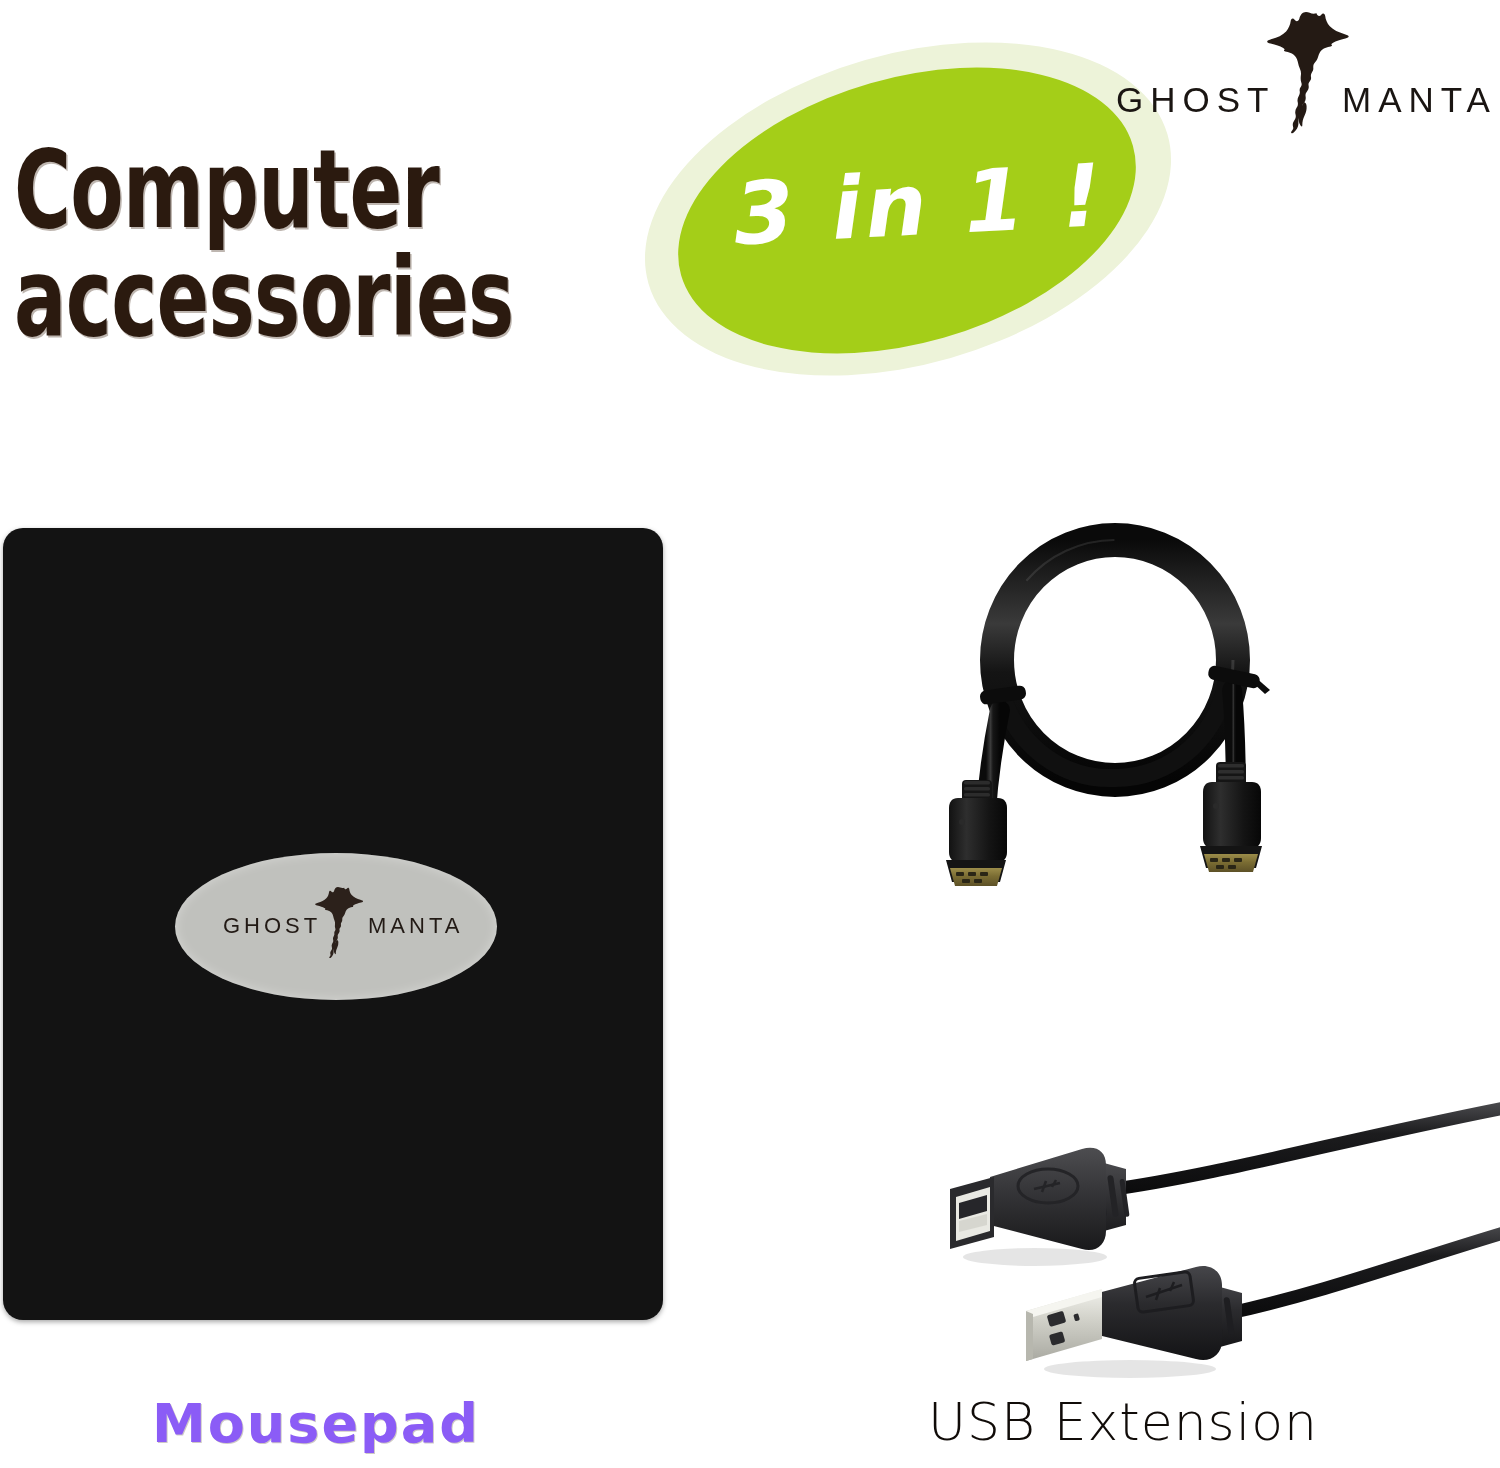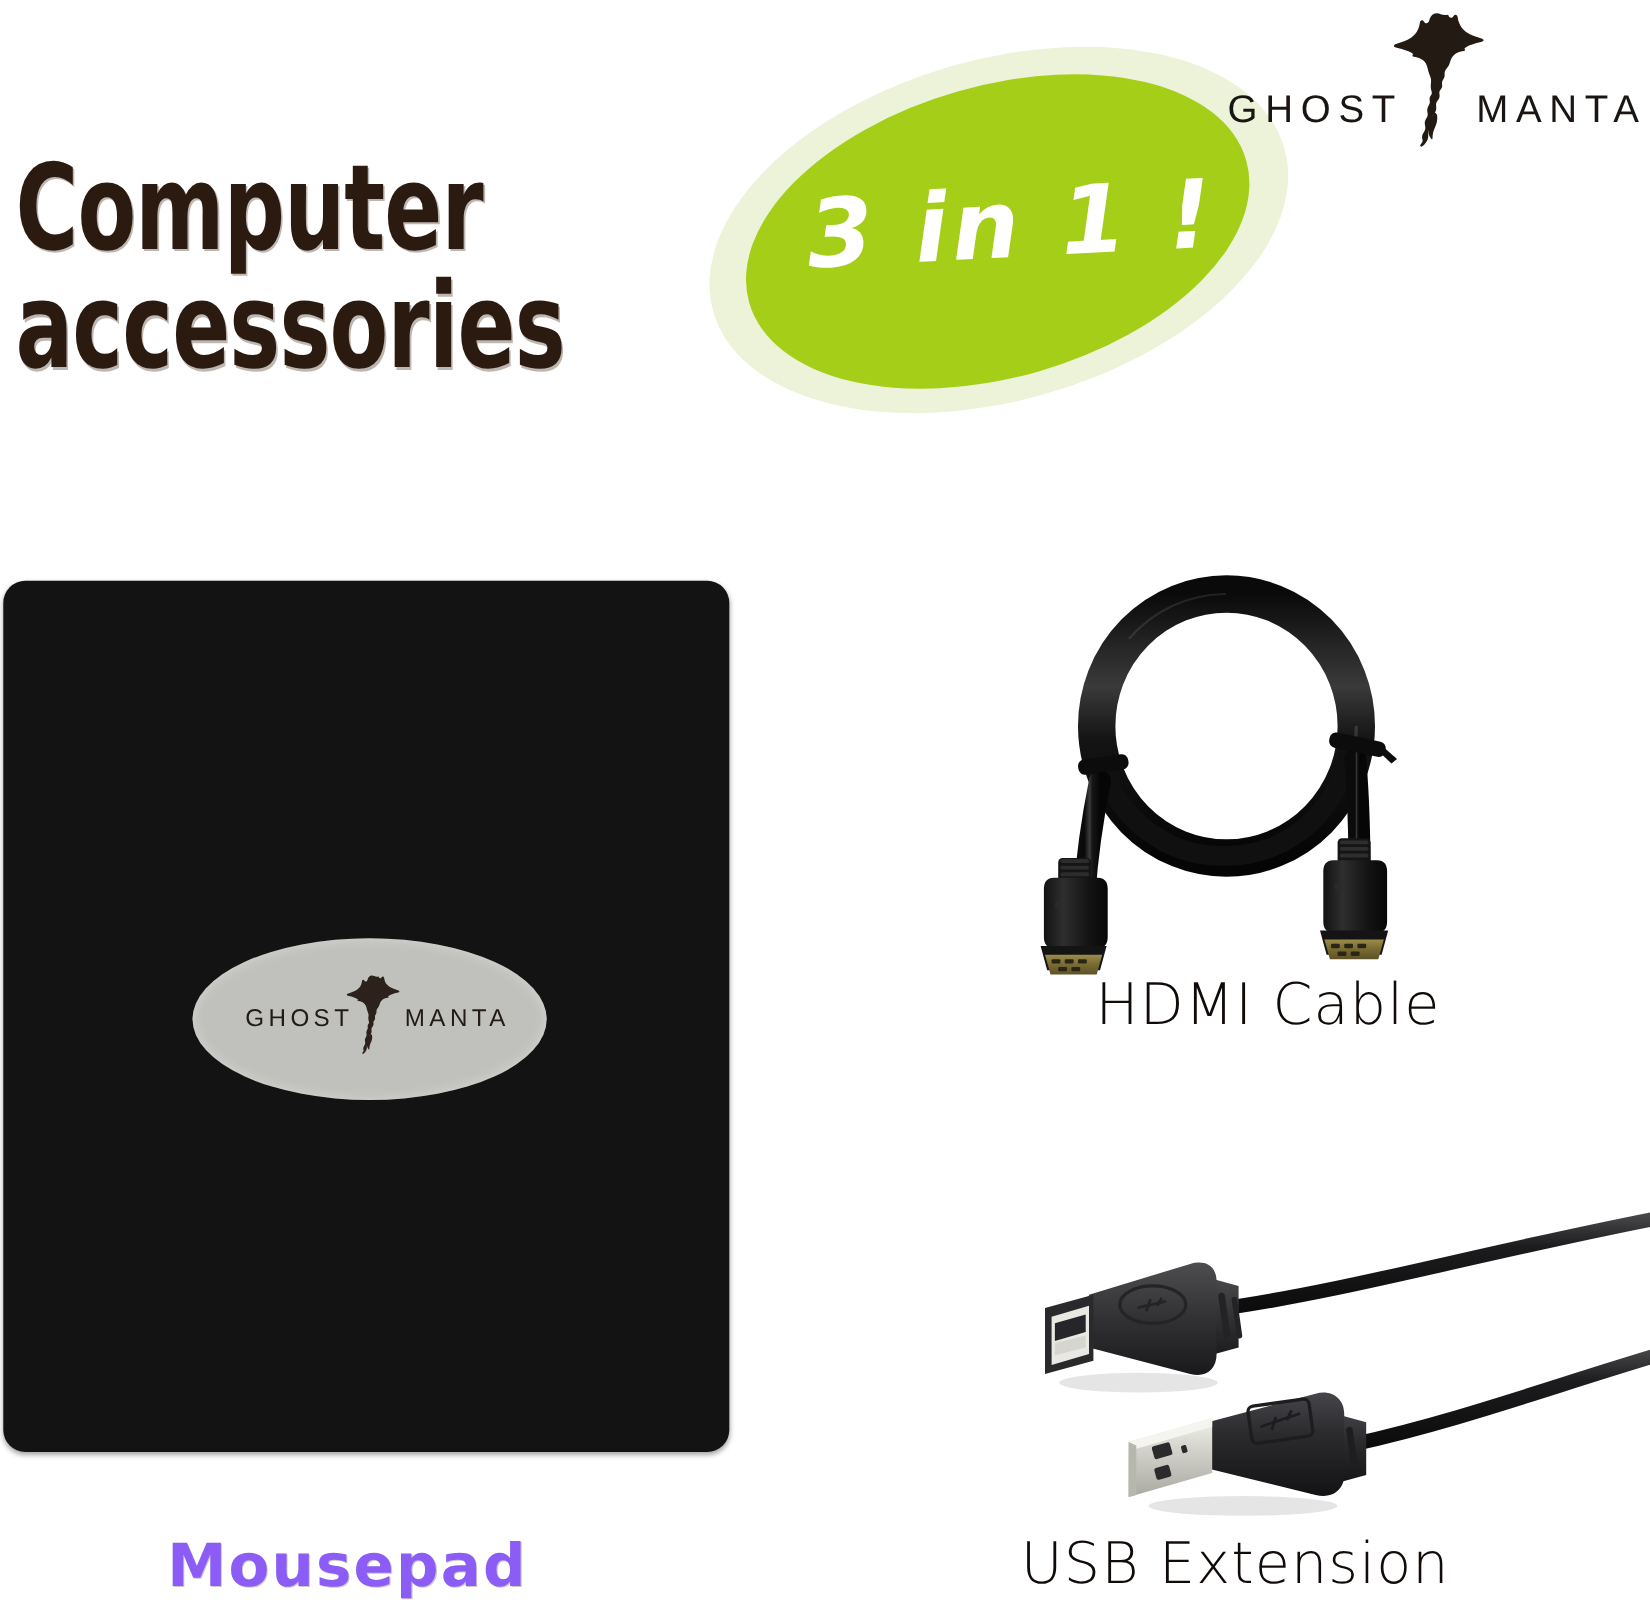--- a/index.html
+++ b/index.html
@@ -523,16 +523,15 @@
           <rect x="144" y="229" width="5" height="7" rx="1.5" transform="rotate(-16 146 232)"></rect>
         </g>
 
         <path d="M 96 226 L 96 276 L 103 274 L 103 229 Z" fill="#b7b7ae"></path>
         <ellipse cx="200" cy="284" rx="86" ry="9" fill="rgba(0,0,0,0.10)"></ellipse>
       </g>
     </svg>
   </div>
 
   <div id="cap-mousepad" class="cap-bold">Mousepad</div>
-  <div id="cap-hdmi" class="cap-light">HDMI Cable</div>
   <div id="cap-usb" class="cap-light">USB Extension</div>
 
 </div>
 
 </body></html>

